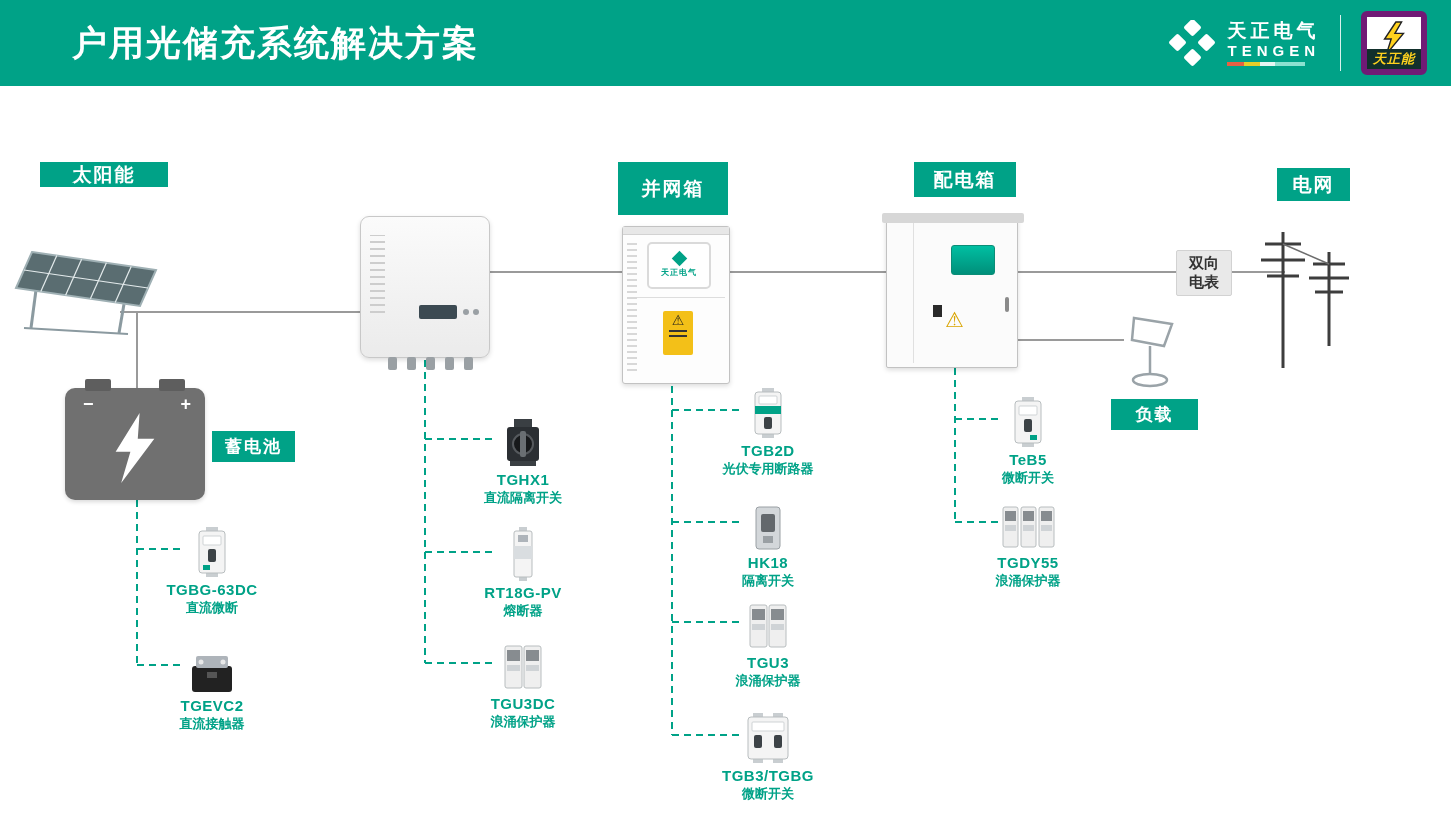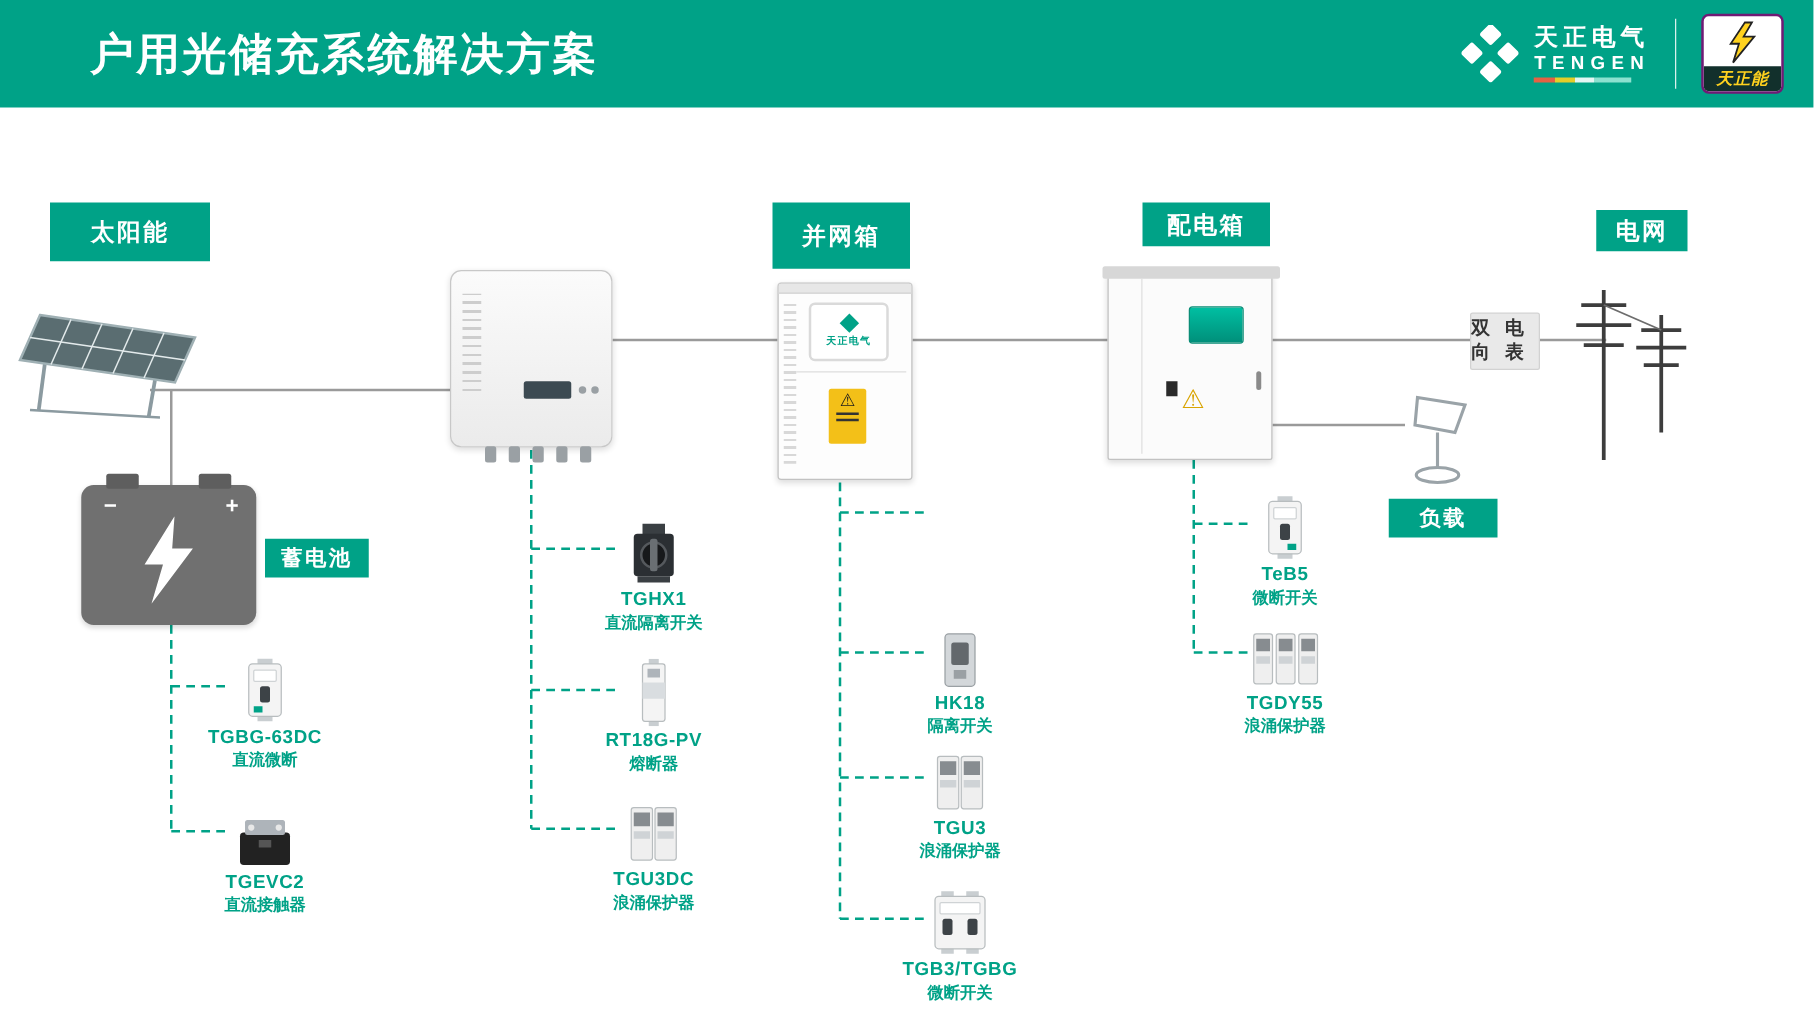--- a/index.html
+++ b/index.html
@@ -11,21 +11,21 @@
   .header { position:absolute; left:0; top:0; width:100%; height:86px; background:#00a287;
             display:flex; align-items:center; justify-content:space-between; padding:0 24px 0 40px; }
   .title { color:#fff; font-size:35px; font-weight:bold; letter-spacing:2px;margin-left:32px; }
   .brand { display:flex; align-items:center; gap:12px; }
   .brand-text { display:flex; flex-direction:column; line-height:1.15; }
   .brand-cn { color:#fff; font-size:19px; font-weight:bold; letter-spacing:4px; }
   .brand-en { color:#fff; font-size:15px; font-weight:bold; letter-spacing:5px;text-align:right; }
   .brand-tag { margin-top:3px; height:4px; width:78px;
                background:linear-gradient(90deg,#ff5a3c 0 22%,#ffd21e 22% 42%,#ffffff 42% 62%,#9be8d8 62% 100%); opacity:.9; }
   .brand-sep { width:1px; height:56px; background:rgba(255,255,255,.85); margin:0 8px; }
-  .badge { width:66px; height:64px; border:2px solid #701a75; border-radius:6px; background:#fff; position:relative; overflow:hidden; }
+  .badge { width:66px; height:64px; border:6px solid #701a75; border-radius:6px; background:#fff; position:relative; overflow:hidden; }
   .badge-strip { position:absolute; left:0; right:0; bottom:0; height:20px; background:#12302c; color:#ffd21e;
                  font-size:13px; font-weight:bold; font-style:italic; display:flex; align-items:center; justify-content:center; letter-spacing:1px; }
   .badge svg { position:absolute; left:50%; top:3px; transform:translateX(-50%); }
 
   
   .tag { position:absolute; background:#00a287; color:#fff; font-weight:bold;
          display:flex; align-items:center; justify-content:center; letter-spacing:2px; font-size:19px; }
   .tag.small { font-size:17px; }
 
   
@@ -74,21 +74,21 @@
           background:#fbfbfb; border:1px solid #c2c2c2; border-radius:2px; box-shadow:0 2px 5px rgba(0,0,0,.14); }
   .cab2 .cap { position:absolute; left:-5px; top:-6px; width:142px; height:10px; background:#d7d7d7; border-radius:2px; }
   .cab2 .door { position:absolute; left:26px; top:4px; bottom:4px; width:1px; background:#e0e0e0; }
   .cab2 .screen { position:absolute; left:64px; top:26px; width:44px; height:30px; border-radius:3px;
                   background:linear-gradient(#00bfa2,#008f7a); border:1px solid #0b8d77; }
   .cab2 .warn { position:absolute; left:58px; top:90px; font-size:21px; color:#d9a400; line-height:1; }
   .cab2 .label { position:absolute; left:46px; top:86px; width:9px; height:12px; background:#2a2a2a; }
   .cab2 .handle { position:absolute; right:8px; top:78px; width:4px; height:15px; background:#8a8a8a; border-radius:2px; }
 
   .meter { position:absolute; left:1176px; top:250px; width:56px; height:46px; background:#e9e9e9; border:1px solid #d2d2d2;
-           border-radius:2px; display:flex; flex-direction:row; align-items:center; justify-content:center;
+           border-radius:2px; display:flex; flex-direction:column; align-items:center; justify-content:center;
            font-size:15px; color:#333; line-height:1.25; font-weight:bold; }
 
   .tower { position:absolute; left:1255px; top:226px; }
   .lamp  { position:absolute; left:1120px; top:314px; }
 
   
   .prod { position:absolute; width:124px; text-align:center; }
   .prod-fig { height:56px; display:flex; align-items:flex-end; justify-content:center; }
   .prod-name { margin-top:3px; font-size:15px; font-weight:bold; color:#00a287; letter-spacing:.5px; }
   .prod-desc { margin-top:1px; font-size:13px; font-weight:bold; color:#00a287; }
@@ -143,21 +143,21 @@
     <path class="dash" d="M672 386 V735"></path>
     <path class="dash" d="M672 410 H739"></path>
     <path class="dash" d="M672 522 H739"></path>
     <path class="dash" d="M672 622 H739"></path>
     <path class="dash" d="M672 735 H739"></path>
     <path class="dash" d="M955 368 V522"></path>
     <path class="dash" d="M955 419 H1000"></path>
     <path class="dash" d="M955 522 H1000"></path>
   </svg>
 
-  <div class="tag" style="left:40px;top:162px;width:128px;height:47px;">太阳能</div>
+  <div class="tag" style="left:40px;top:162px;width:128px;height:25px;">太阳能</div>
   <div class="tag" style="left:618px;top:162px;width:110px;height:53px;">并网箱</div>
   <div class="tag" style="left:914px;top:162px;width:102px;height:35px;">配电箱</div>
   <div class="tag" style="left:1277px;top:168px;width:73px;height:33px;">电网</div>
   <div class="tag small" style="left:212px;top:431px;width:83px;height:31px;">蓄电池</div>
   <div class="tag small" style="left:1111px;top:399px;width:87px;height:31px;">负载</div>
 
   <svg class="solar" width="160" height="92" viewBox="0 0 160 92">
     <line x1="30" y1="44" x2="25" y2="82" stroke="#8b9aa0" stroke-width="3"></line>
     <line x1="118" y1="58" x2="113" y2="87" stroke="#8b9aa0" stroke-width="3"></line>
     <line x1="18" y1="82" x2="122" y2="88" stroke="#8b9aa0" stroke-width="2"></line>
@@ -306,20 +306,34 @@
         <rect x="4" y="8" width="13" height="11" fill="#878c90"></rect>
           <rect x="23" y="8" width="13" height="11" fill="#878c90"></rect>
         <rect x="4" y="23" width="13" height="6" fill="#cfd3d6"></rect>
           <rect x="23" y="23" width="13" height="6" fill="#cfd3d6"></rect>
       </svg>
     </div>
     <div class="prod-name">TGU3DC</div>
     <div class="prod-desc">浪涌保护器</div>
   </div>
 
+  <div class="prod" style="left:706px;top:383px;">
+    <div class="prod-fig">
+      <svg width="30" height="52" viewBox="0 0 30 52">
+        <rect x="9" y="1" width="12" height="7" fill="#c9ced1"></rect>
+          <rect x="9" y="44" width="12" height="7" fill="#c9ced1"></rect>
+        <rect x="2" y="5" width="26" height="42" rx="3" fill="#f4f4f4" stroke="#b8bdbf"></rect>
+        <rect x="2" y="19" width="26" height="8" fill="#00a287"></rect>
+        <rect x="6" y="9" width="18" height="8" rx="1" fill="#fff" stroke="#cfd3d5"></rect>
+        <rect x="11" y="30" width="8" height="12" rx="2" fill="#3d4347"></rect>
+      </svg>
+    </div>
+    <div class="prod-name">TGB2D</div>
+    <div class="prod-desc">光伏专用断路器</div>
+  </div>
   <div class="prod" style="left:706px;top:495px;">
     <div class="prod-fig">
       <svg width="36" height="46" viewBox="0 0 36 46">
         <rect x="6" y="2" width="24" height="42" rx="3" fill="#d3d7da" stroke="#9aa0a4"></rect>
         <rect x="11" y="9" width="14" height="18" rx="2" fill="#63686c"></rect>
         <rect x="13" y="31" width="10" height="7" fill="#9aa0a4"></rect>
       </svg>
     </div>
     <div class="prod-name">HK18</div>
     <div class="prod-desc">隔离开关</div>

